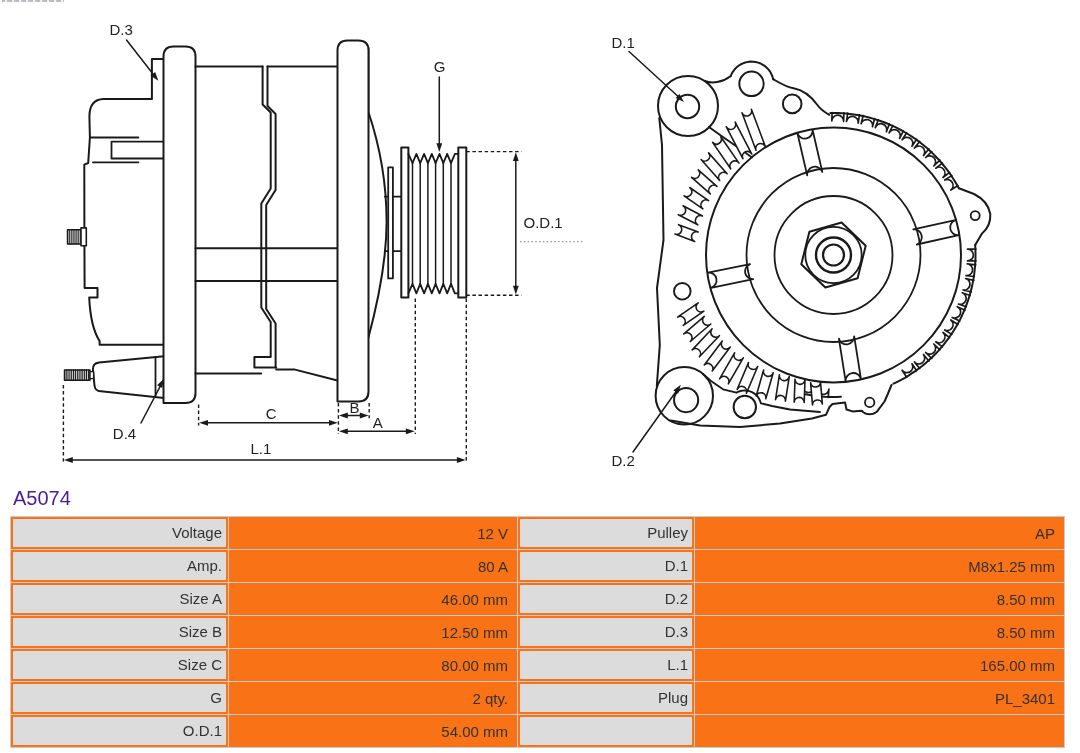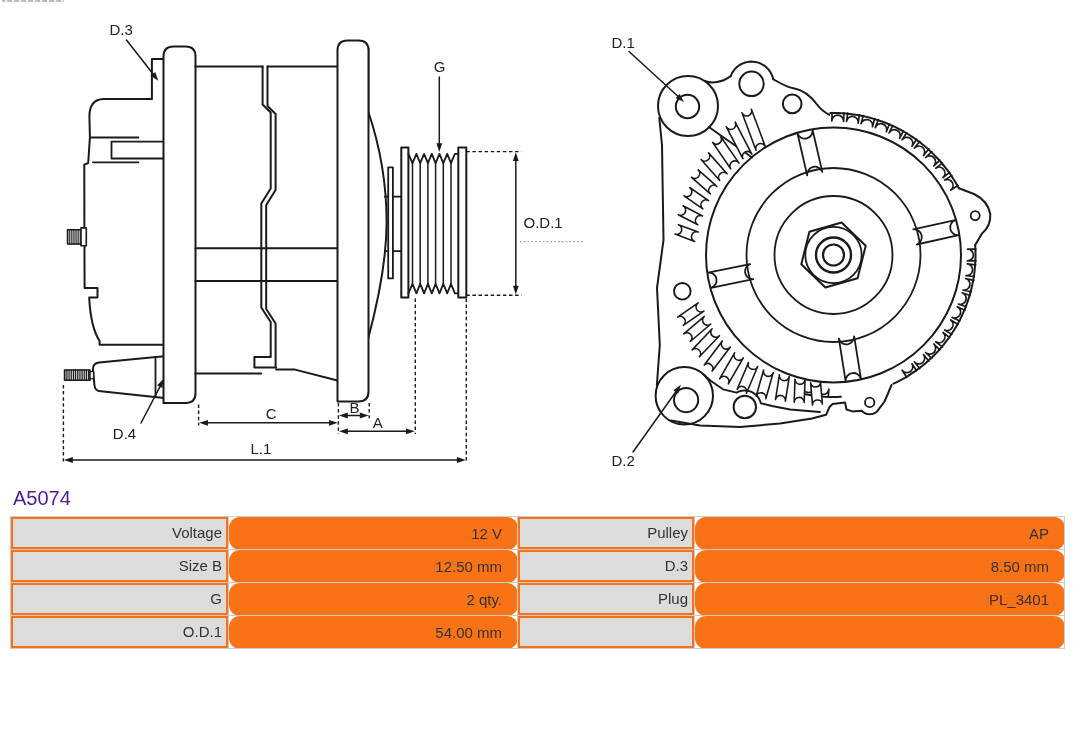--- a/index.html
+++ b/index.html
@@ -1,20 +1,20 @@
 <!DOCTYPE html>
 <html><head><meta charset="utf-8"><style>
 html,body{margin:0;padding:0;background:#ffffff;}
 body{width:1080px;height:753px;position:relative;font-family:"Liberation Sans",sans-serif;overflow:hidden;}
 svg text{font-family:"Liberation Sans",sans-serif;}
 #code{position:absolute;left:13px;top:488px;font-size:20px;line-height:20px;color:#4c1d95;}
 #spec{position:absolute;left:10px;top:516px;border-collapse:collapse;table-layout:fixed;width:1054px;}
 #spec td{border:1px solid #cccccc;height:32px;padding:0;font-size:15px;color:#333333;background:#f97316;overflow:hidden;}
 #spec td.l div{margin:2px;height:28px;line-height:28px;background:#dcdcdc;text-align:right;padding-right:4px;}
-#spec td.v{text-align:right;padding-right:15px;border-radius:11px;}
+#spec td.v{text-align:right;padding-right:9px;}
 #artifact{position:absolute;left:2px;top:0;width:62px;height:2px;
 background:repeating-linear-gradient(90deg,#9aa5b1 0 3.5px,#f3ebdf 3.5px 5.5px,#a8b0bc 5.5px 7px);opacity:.75;height:1.5px;}
 </style></head>
 <body>
 <div id="artifact"></div>
 <svg width="1080" height="514" viewBox="0 0 1080 514">
 <path d="M151.9,98.5 L151.9,58.9 L163.8,58.9" fill="none" stroke="#1a1a1a" stroke-width="2.0" stroke-linejoin="round" stroke-linecap="round"></path>
 <path d="M151.9,99.0 L103.5,99.0 Q89.6,99.6 89.4,116.0 L89.9,137.5 L88.2,163.0 L84.3,164.6 L84.4,236.0 L84.6,288.0 L97.5,288.0 L97.5,297.6 L89.2,297.6 Q90.6,327.0 99.6,341.0 L99.6,344.7 L164.0,344.7" fill="none" stroke="#1a1a1a" stroke-width="2.0" stroke-linejoin="round" stroke-linecap="round"></path>
 <path d="M89.9,137.5 L138.4,137.5" fill="none" stroke="#1a1a1a" stroke-width="1.8" stroke-linejoin="round" stroke-linecap="round"></path>
 <path d="M164.0,141.6 L111.5,141.6 L111.5,158.5 L164.0,158.5" fill="none" stroke="#1a1a1a" stroke-width="1.8" stroke-linejoin="round" stroke-linecap="round"></path>
@@ -199,27 +199,57 @@
           <div>Voltage</div>
         </td>
         <td class="v">12 V</td>
         <td class="l">
           <div>Pulley</div>
         </td>
         <td class="v">AP</td>
       </tr>
 <tr>
         <td class="l">
+          <div>Amp.</div>
+        </td>
+        <td class="v">80 A</td>
+        <td class="l">
+          <div>D.1</div>
+        </td>
+        <td class="v">M8x1.25 mm</td>
+      </tr>
+<tr>
+        <td class="l">
+          <div>Size A</div>
+        </td>
+        <td class="v">46.00 mm</td>
+        <td class="l">
+          <div>D.2</div>
+        </td>
+        <td class="v">8.50 mm</td>
+      </tr>
+<tr>
+        <td class="l">
           <div>Size B</div>
         </td>
         <td class="v">12.50 mm</td>
         <td class="l">
           <div>D.3</div>
         </td>
         <td class="v">8.50 mm</td>
+      </tr>
+<tr>
+        <td class="l">
+          <div>Size C</div>
+        </td>
+        <td class="v">80.00 mm</td>
+        <td class="l">
+          <div>L.1</div>
+        </td>
+        <td class="v">165.00 mm</td>
       </tr>
 <tr>
         <td class="l">
           <div>G</div>
         </td>
         <td class="v">2 qty.</td>
         <td class="l">
           <div>Plug</div>
         </td>
         <td class="v">PL_3401</td>

